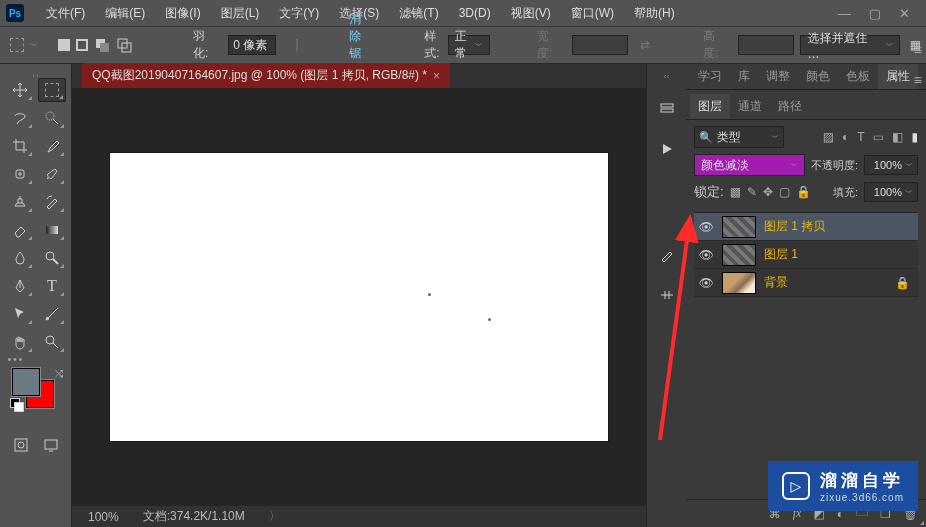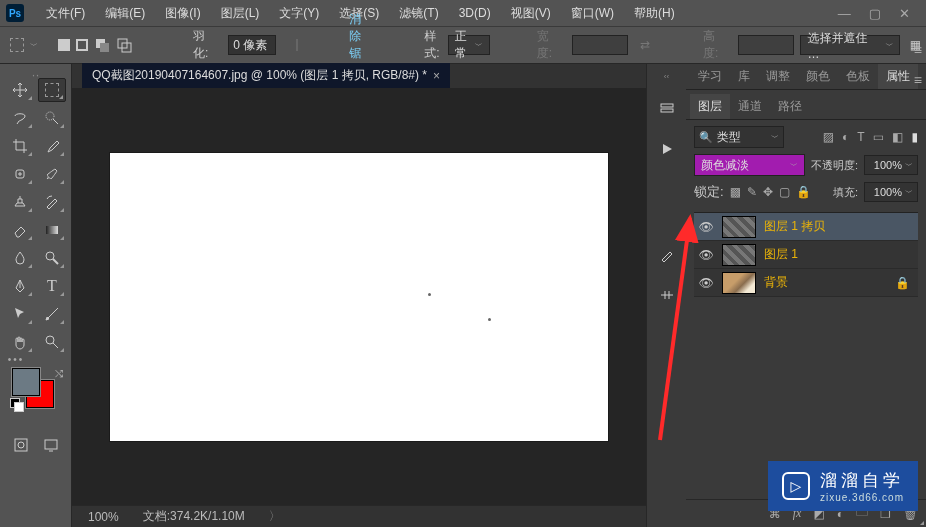--- a/index.html
+++ b/index.html
@@ -30,21 +30,21 @@
 .sw-main { position: absolute; width: 28px; height: 28px; border: 1px solid #000; outline: 1px solid #888; }
 .sw-fg { background: #6c7a84; top: 0; left: 6px; z-index: 2; }
 .sw-bg { background: #ff0000; top: 12px; left: 20px; z-index: 1; }
 .sw-mini { position: absolute; right: 2px; top: 0; font-size: 10px; color: #ccc; }
 .sw-default { position: absolute; bottom: 0; left: 4px; width: 14px; height: 14px; }
 .sw-default::before { content:""; position:absolute; width:8px; height:8px; border:1px solid #ccc; top:0; left:0; background:#000;}
 .sw-default::after { content:""; position:absolute; width:8px; height:8px; border:1px solid #ccc; bottom:0; right:0; background:#fff;}
 .toolbox-foot { margin-top: 22px; display: flex; gap: 8px; justify-content: center; }
 .docarea { flex: 1; display: flex; flex-direction: column; background: #252525; }
 .tabrow { height: 24px; background: #323232; display: flex; align-items: flex-end; padding-left: 10px; }
-.doc-tab { background: #0f172a; border-top: 1px solid #555; padding: 4px 10px; color: #ddd; display: flex; align-items: center; gap: 6px; font-size: 12px; }
+.doc-tab { background: #7f1d1d; border-top: 1px solid #555; padding: 4px 10px; color: #ddd; display: flex; align-items: center; gap: 6px; font-size: 12px; }
 .tab-close { color: #aaa; }
 .canvas-wrap { flex: 1; background: #252525; display: flex; align-items: center; justify-content: center; position: relative; }
 .canvas { width: 498px; height: 288px; background: #fff; box-shadow: 0 0 0 1px #1a1a1a; position: relative; }
 .canvas-dot { position: absolute; width: 3px; height: 3px; background: #666; border-radius: 50%; }
 .statusbar { height: 22px; background: #323232; border-top: 1px solid #272727; display: flex; align-items: center; padding: 0 16px; gap: 24px; color: #bbb; }
 .sidepanel-rail { width: 40px; background: #3a3a3a; border-left: 1px solid #272727; padding: 8px 0; display: flex; flex-direction: column; align-items: center; gap: 16px; position: relative; }
 .rail-handle { color: #888; font-size: 8px;}
 .rail-icon { width: 24px; height: 24px; display: flex; align-items: center; justify-content: center; color: #ccc; }
 .panels { width: 240px; background: #3a3a3a; display: flex; flex-direction: column; }
 .panel-tabs { display: flex; height: 26px; border-bottom: 1px solid #222; padding: 0 4px; align-items: flex-end; position: relative;}
@@ -67,21 +67,21 @@
 .eye { width: 16px; text-align: center; color: #ccc; }
 .thumb { width: 34px; height: 22px; background: #f2ede0; border: 1px solid #000; position: relative; }
 .thumb-dark { width: 34px; height: 22px; background: repeating-linear-gradient(45deg, #555, #555 4px, #777 4px, #777 8px); border: 1px solid #000; }
 .thumb-splash{ background: linear-gradient(135deg, #c79d6a 40%, #8a6d4e 60%, #f4ead5 80%);}
 .lname { color: #eab308; flex:1; }
 .lock-badge { color: #aaa; padding-right: 4px; }
 .panel-footer { margin-top: auto; height: 28px; display: flex; justify-content: flex-end; align-items: center; gap: 12px; padding: 0 8px; color: #aaa; border-top: 1px solid #272727; }
 .watermark { position: absolute; bottom: 16px; right: 8px; background: #1d4d9e; padding: 8px 14px; display: flex; align-items: center; gap: 10px; }
 .wm-logo { width: 28px; height: 28px; border: 2px solid #fff; border-radius: 6px; display: flex; align-items: center; justify-content: center; color: #fff; font-size: 14px;}
 .wm-text { color: #fff; }
-.wm-title { font-size: 17px; font-weight: normal; letter-spacing: 4px;}
+.wm-title { font-size: 17px; font-weight: bold; letter-spacing: 4px;}
 .wm-sub { font-size: 10px; letter-spacing: 1px; color: #cdd; }
 .arrow-annot { position: absolute; pointer-events: none; }
 svg.icon { width: 16px; height: 16px; }
 .i-sq-fill { width: 12px; height: 12px; background: #ccc; }
 .i-sq-out { width: 12px; height: 12px; border: 2px solid #ccc; }
 </style>
 </head>
 <body>
 
 <div class="menubar">

